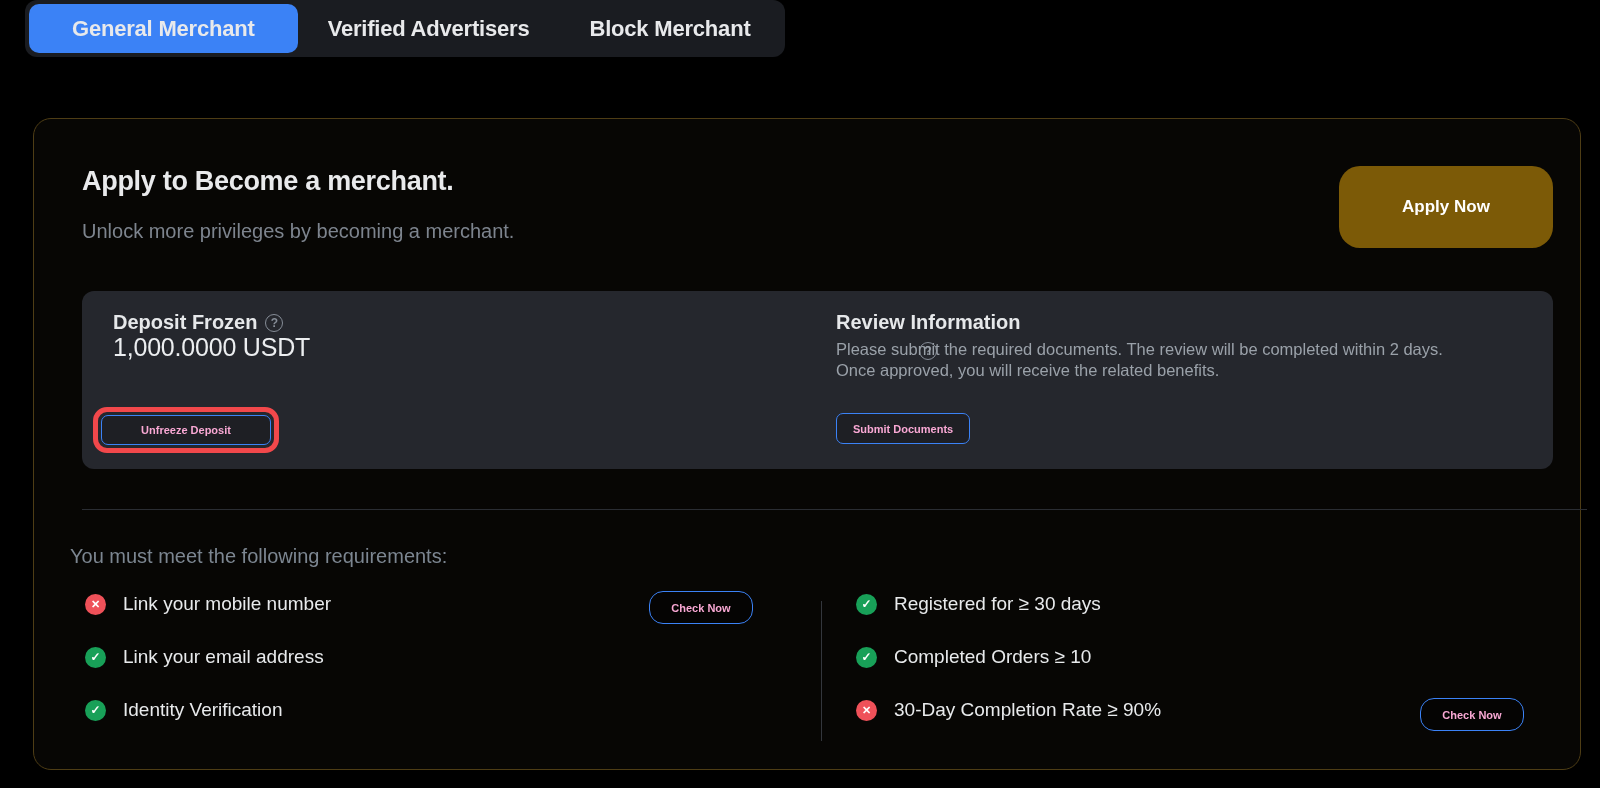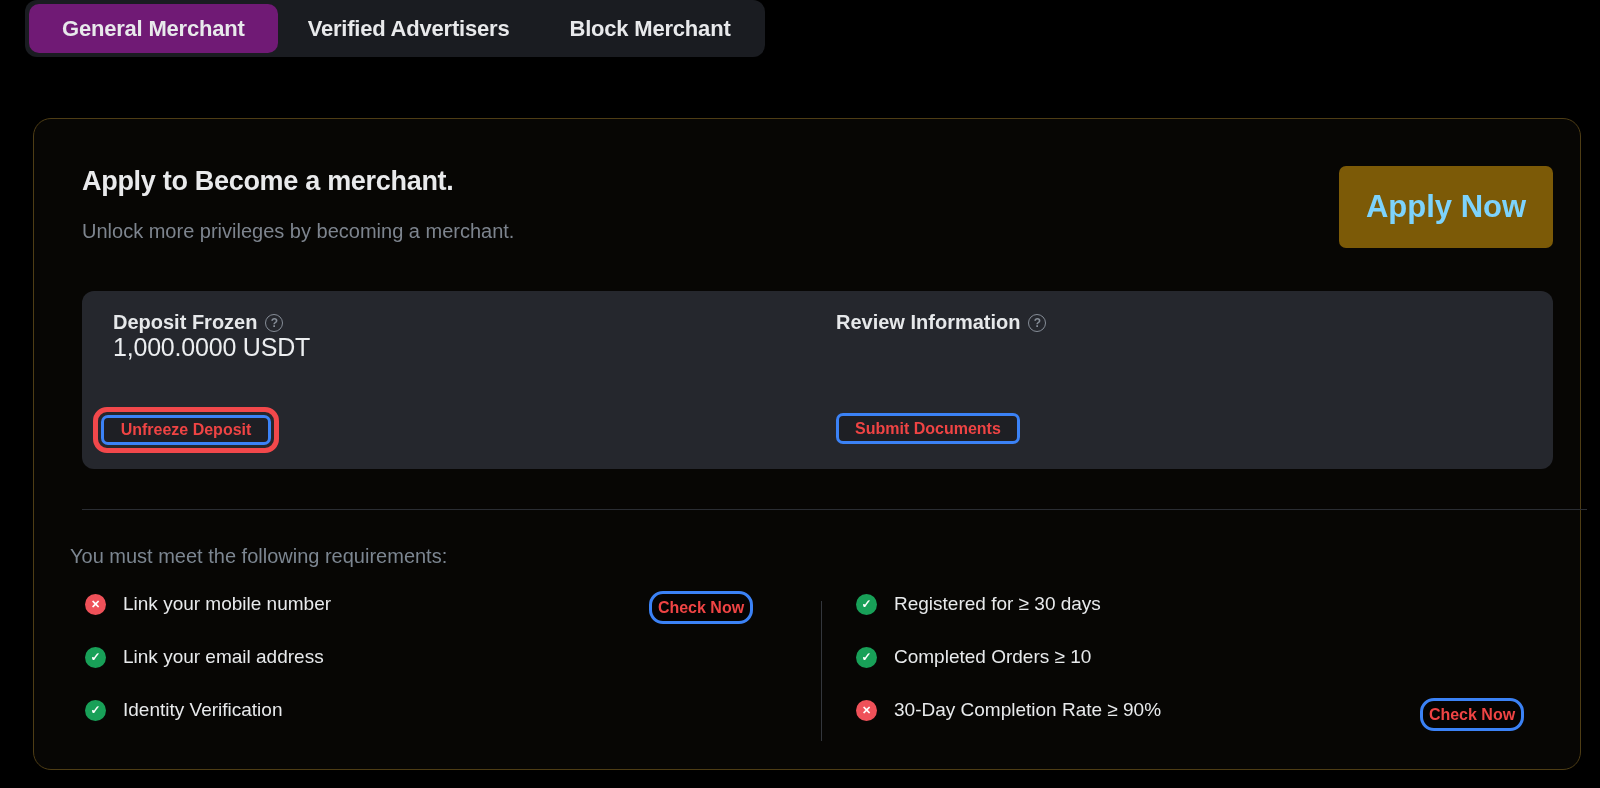--- a/index.html
+++ b/index.html
@@ -6,50 +6,50 @@
   html,body { width:1600px; height:788px; background:#000; overflow:hidden;
     font-family:"Liberation Sans", sans-serif; }
 
   
   .tabbar { position:absolute; left:25px; top:0; height:57px;
     background:#1a1c21; border-radius:12px; display:inline-flex;
     align-items:center; padding:0 4px; }
   .tab { height:49px; display:flex; align-items:center; padding:0 30px;
     color:#e8e9eb; font-size:22px; font-weight:700; border-radius:10px;
     cursor:pointer; white-space:nowrap; letter-spacing:-0.2px; }
-  .tab.active { background:#701a75; padding:0 33px; }
+  .tab.active { background:#3b82f6; padding:0 43px; }
 
   
   .card { position:absolute; left:33px; top:118px; width:1548px; height:652px;
     background:#070604; border:1px solid #4e3d15; border-radius:18px; }
 
   .card-title { position:absolute; left:48px; top:47px; color:#e9eaec;
     font-size:27px; font-weight:700; letter-spacing:-0.3px; }
   .card-subtitle { position:absolute; left:48px; top:101px; color:#7d848e;
     font-size:20px; }
 
   .apply-btn { position:absolute; right:27px; top:47px; width:214px; height:82px;
-    background:#7c5a07; color:#7dd3fc; border:none; border-radius:7px;
-    font-family:inherit; font-size:31px; font-weight:700; cursor:pointer; }
+    background:#7c5a07; color:#ffffff; border:none; border-radius:21px;
+    font-family:inherit; font-size:17px; font-weight:700; cursor:pointer; }
 
   
   .panel { position:absolute; left:48px; top:172px; width:1471px; height:178px;
     background:#25272d; border-radius:12px; }
   .panel-label-row { position:absolute; display:flex; align-items:center; gap:8px; }
   .panel-label { color:#e6e8ea; font-size:20px; font-weight:700; }
   .q-icon { width:18px; height:18px; border:1.5px solid #868d97; border-radius:50%;
     color:#868d97; font-size:12px; font-weight:700; display:flex;
     align-items:center; justify-content:center; }
   .q-icon::before { content:"?"; }
   .deposit-amount { position:absolute; left:31px; top:42px; color:#eceef0;
     font-size:25px; font-weight:400; letter-spacing:-0.2px; }
 
   .outline-btn { display:inline-flex; align-items:center; justify-content:center;
-    background:rgba(0,0,0,0.18); color:#ef4444; border:3px solid #3b82f6;
-    border-radius:7px; font-family:inherit; font-size:16px; font-weight:700;
+    background:rgba(0,0,0,0.18); color:#f9a8d4; border:1px solid #3b82f6;
+    border-radius:7px; font-family:inherit; font-size:11px; font-weight:700;
     cursor:pointer; white-space:nowrap; }
 
   .unfreeze-highlight { position:absolute; left:11px; top:116px;
     border:5px solid #f2484b; border-radius:14px; padding:3px; }
   .unfreeze-btn { width:170px; height:30px; }
 
   .review-col { position:absolute; left:754px; top:0; }
   .review-desc { position:absolute; left:754px; top:48px; width:645px;
     color:#9aa1a9; font-size:16.5px; line-height:1.27; }
   .submit-btn { position:absolute; left:754px; top:122px; height:31px;
@@ -95,24 +95,25 @@
 
     <div class="panel-label-row" style="left:31px; top:20px;">
       <span class="panel-label">Deposit Frozen</span>
       <span class="q-icon"></span>
     </div>
     <div class="deposit-amount">1,000.0000 USDT</div>
     <div class="unfreeze-highlight">
       <button class="outline-btn unfreeze-btn">Unfreeze Deposit</button>
     </div>
 
-    <div class="panel-label-row review-col" style="top:20px;">
+    <div class="panel-label-row review-col" style="top:20px;flex-direction:column;">
       <span class="panel-label">Review Information</span>
       <span class="q-icon"></span>
     </div>
+    <div class="review-desc">Please submit the required documents. The review will be completed within 2 days. Once approved, you will receive the related benefits.</div>
     <button class="outline-btn submit-btn">Submit Documents</button>
   </div>
 
   <div class="h-divider"></div>
 
   <div class="req-heading">You must meet the following requirements:</div>
 
   <div class="req-row" style="left:51px; top:474px;">
     <span class="status-icon fail"></span>
     <span class="req-label">Link your mobile number</span>

